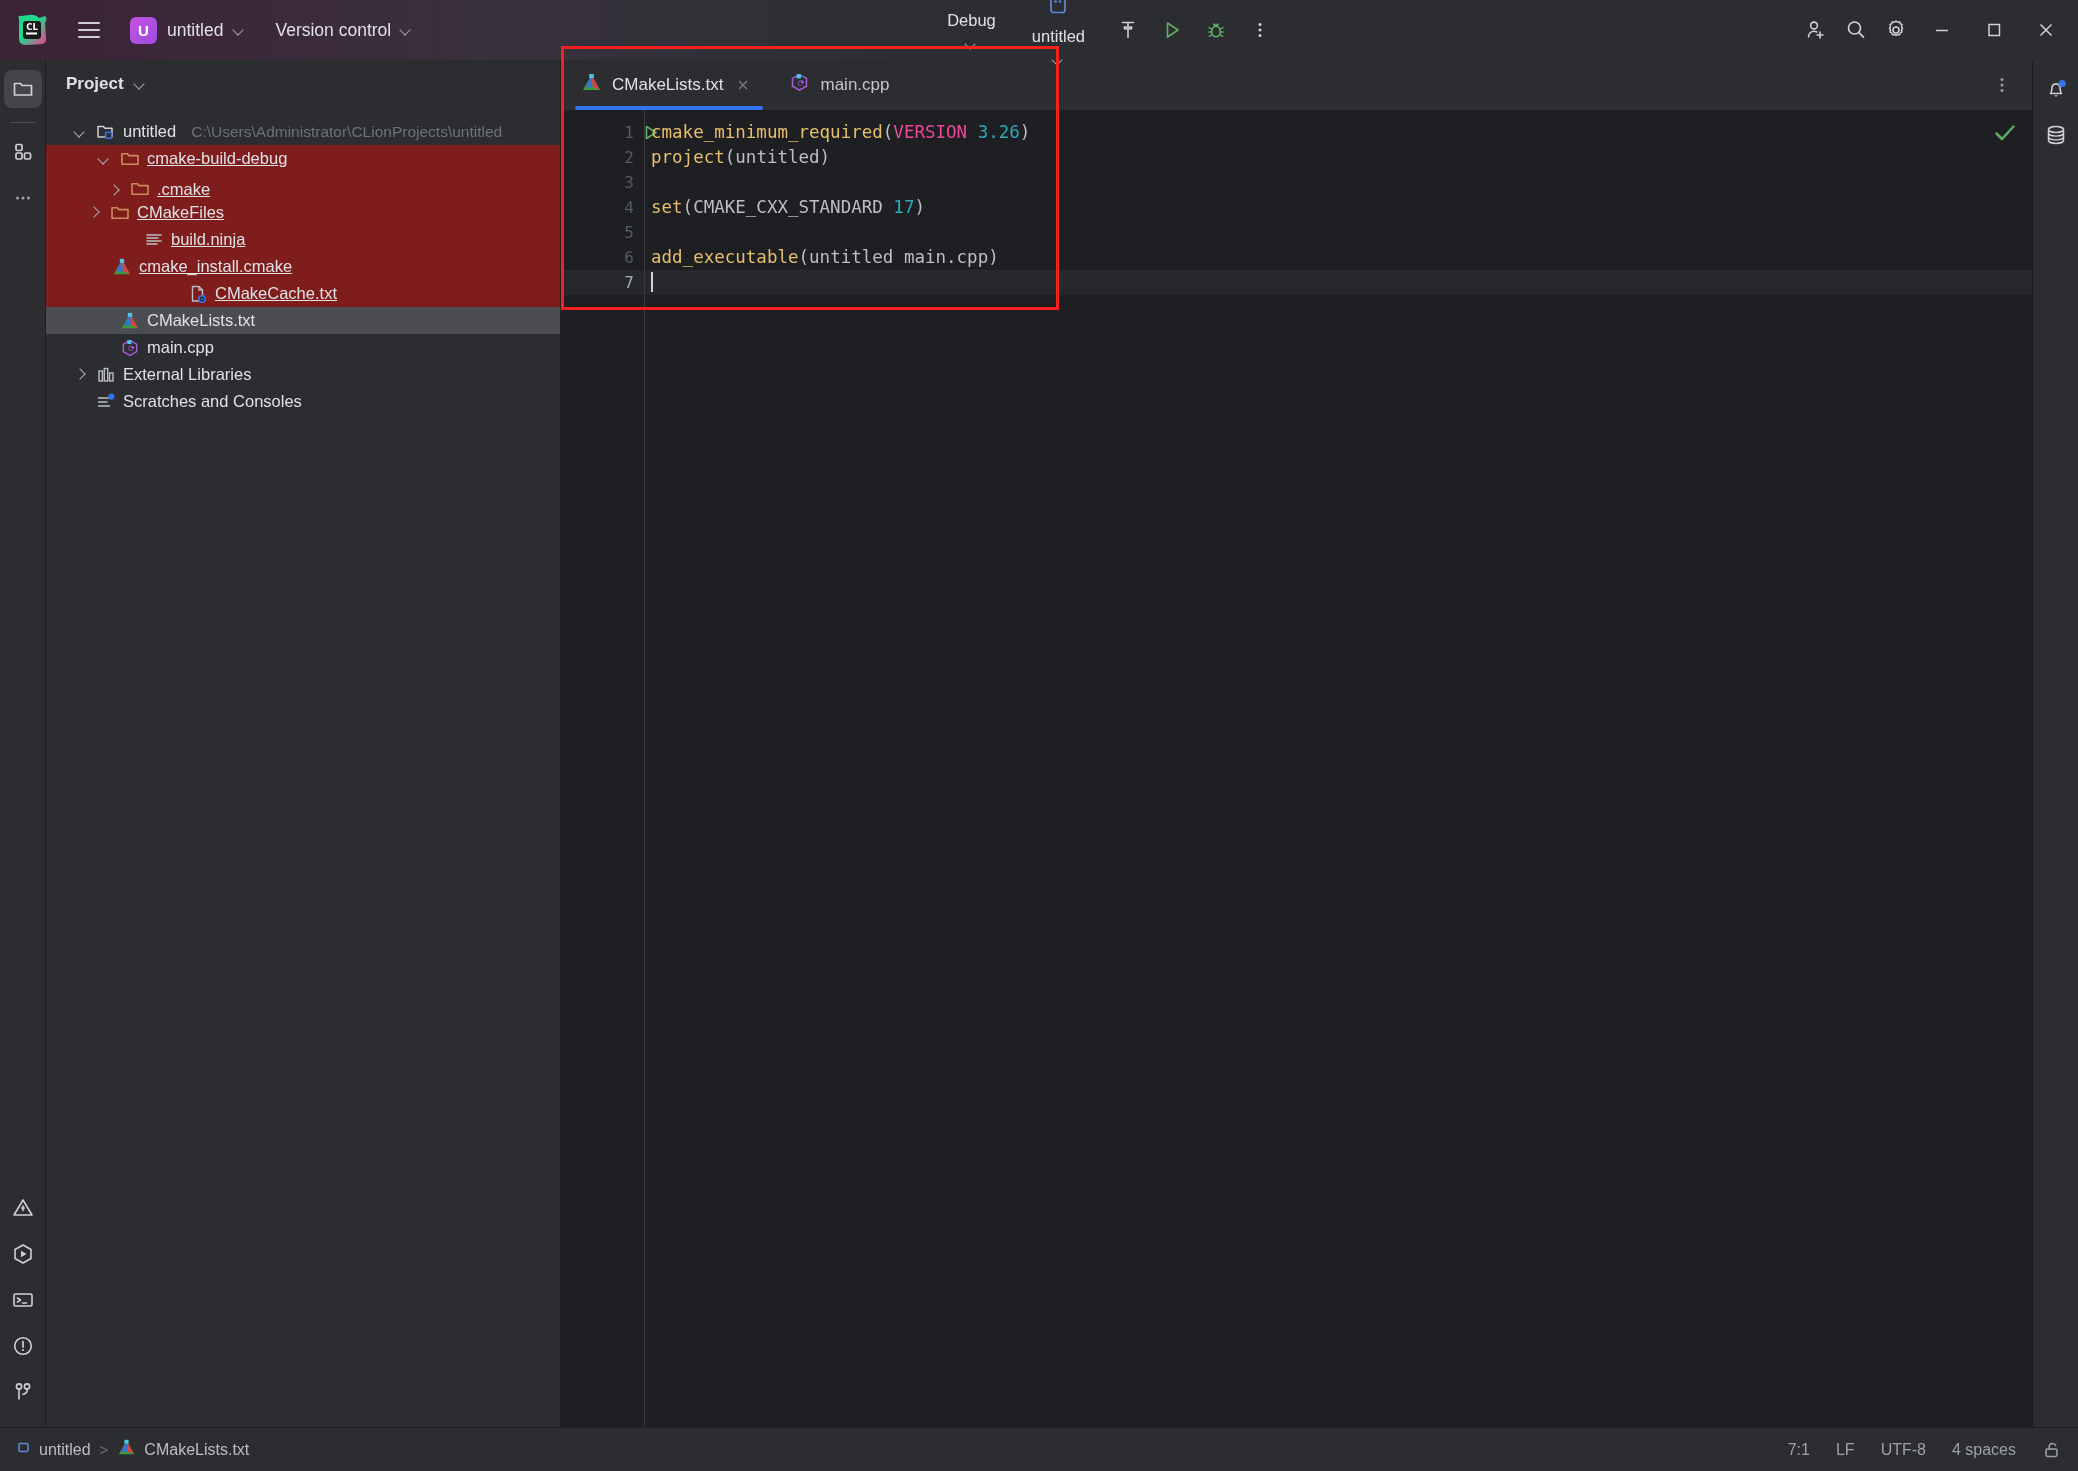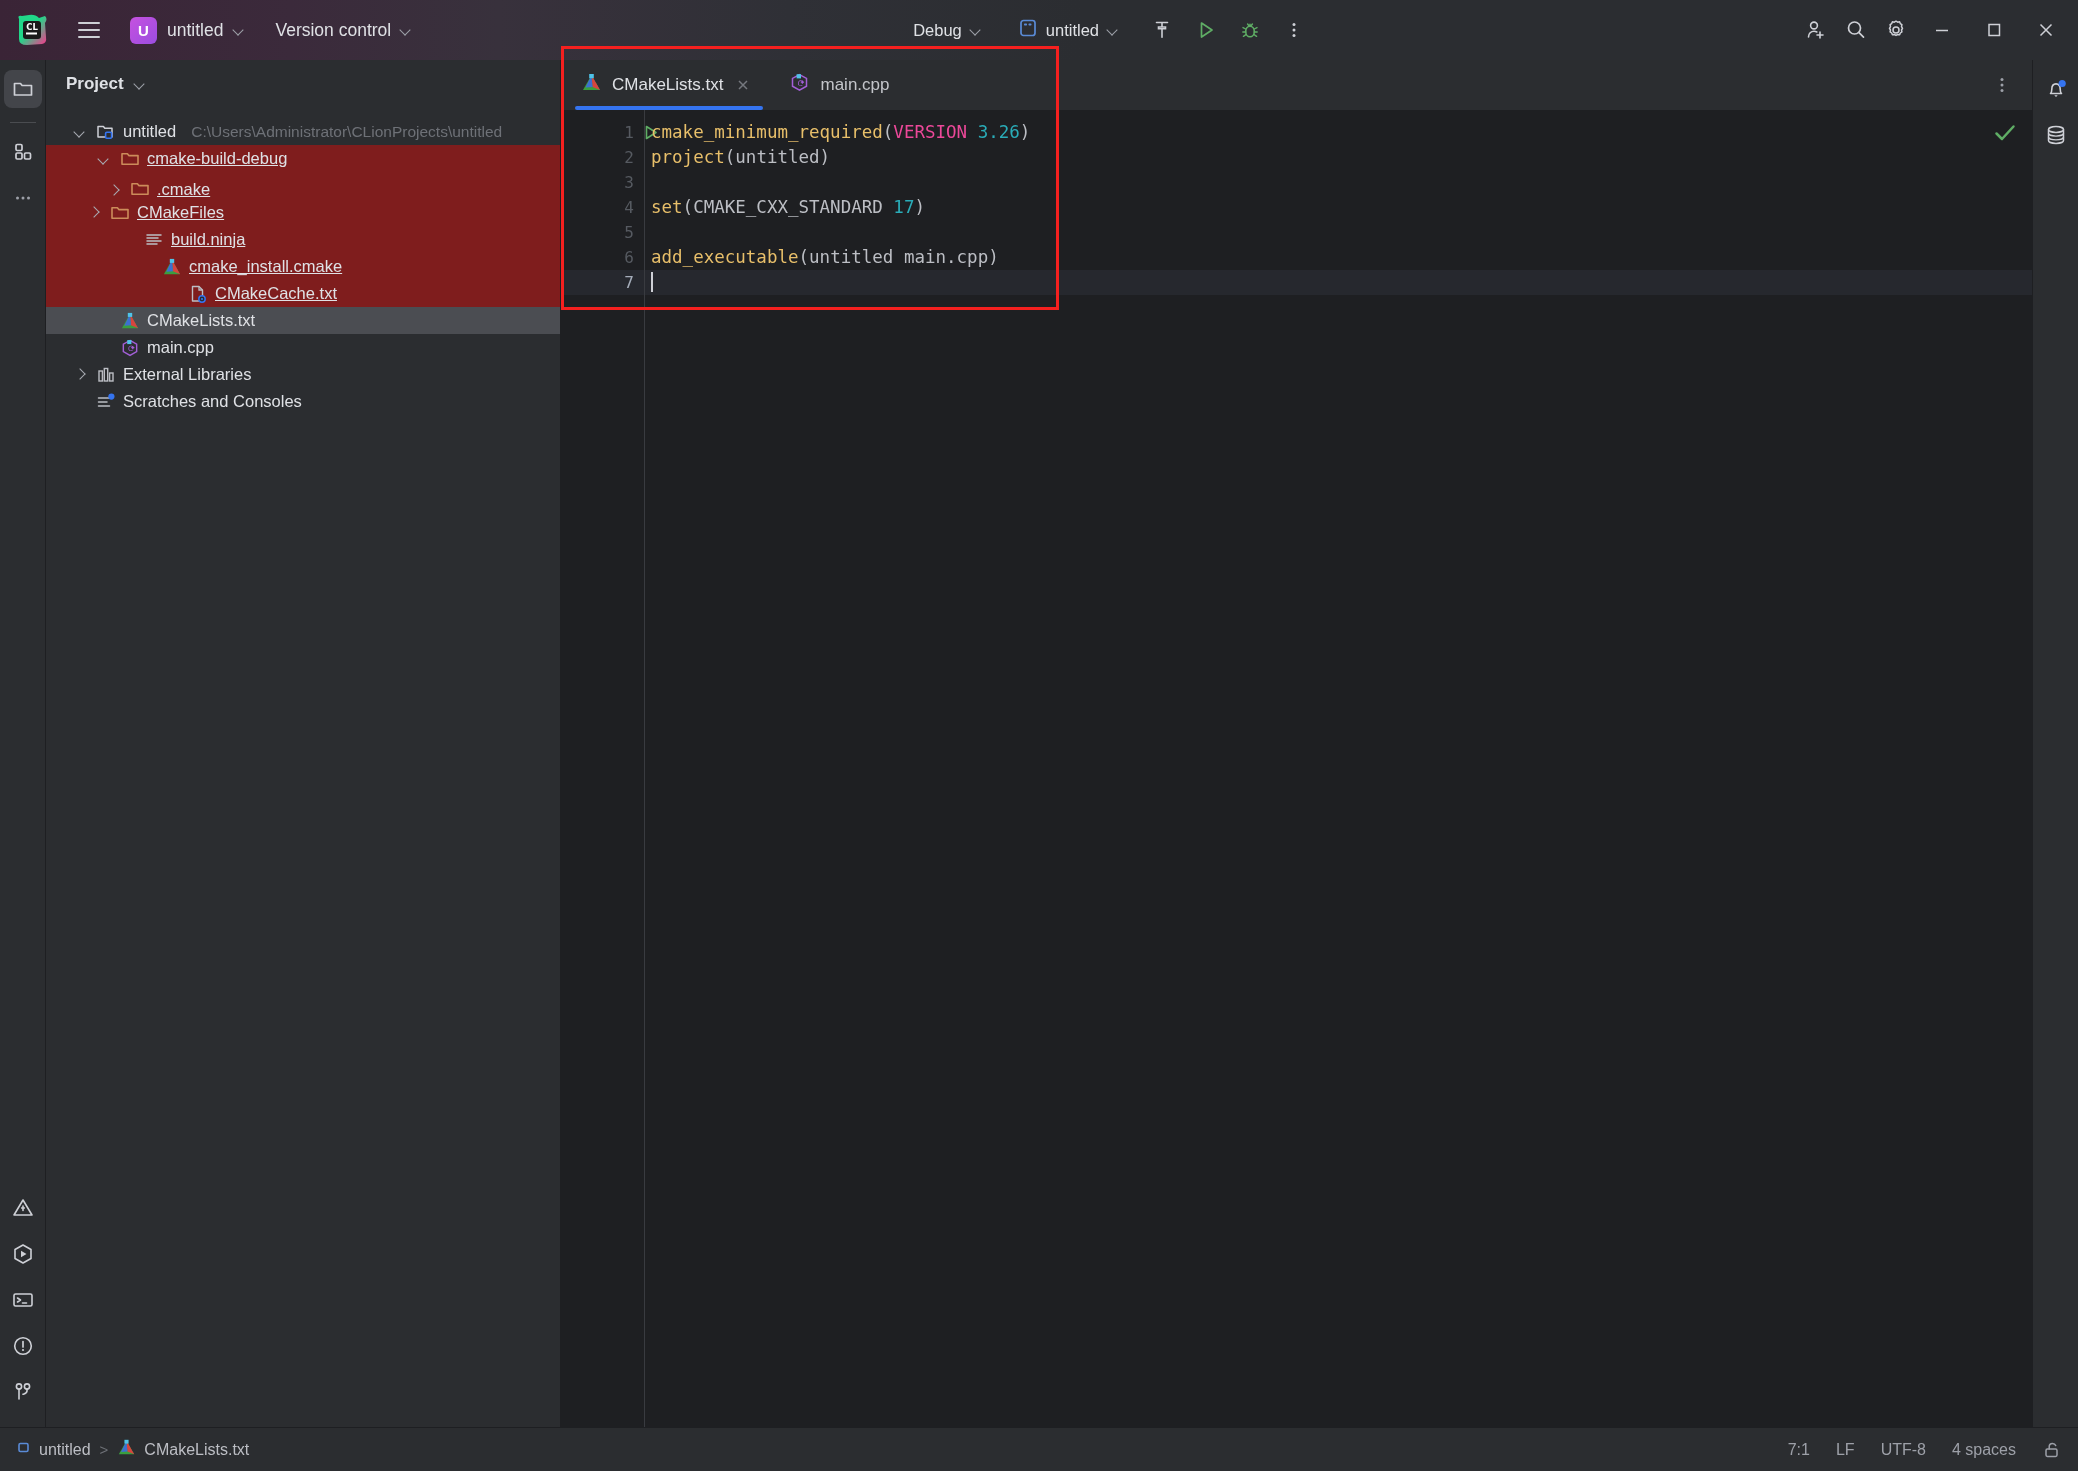--- a/index.html
+++ b/index.html
@@ -40,21 +40,21 @@
   .proj-name { color: #DFE1E5; font-size: 17.5px; }
   .chev { width: 12px; height: 12px; display:inline-block; position:relative; }
   .chev::before {
     content:''; position:absolute; left:1px; top:2px;
     width:7px;height:7px;border-right:1.6px solid #9DA0A8;border-bottom:1.6px solid #9DA0A8;
     transform: rotate(45deg);
   }
   .vcs-item { display:flex; align-items:center; gap:9px; padding:5px 10px; border-radius:7px; margin-left:10px; cursor:pointer;}
   .vcs-item span.t { color:#DFE1E5; font-size:17.5px;}
 
-  .run-cfg { display:flex;align-items:center;gap:8px;padding:5px 9px;border-radius:7px;cursor:pointer;}
+  .run-cfg { display:flex;align-items:center;gap:8px;padding:5px 9px;border-radius:7px;cursor:pointer;flex-direction:column;}
   .run-cfg .t { color:#DFE1E5;font-size:16.5px;}
   .tb-icon-btn{
     width:40px;height:40px;display:flex;align-items:center;justify-content:center;
     border-radius:7px;cursor:pointer;
   }
   .win-btn{ width:52px;height:46px;display:flex;align-items:center;justify-content:center;cursor:pointer;}
 
   
   .body-row { flex: 1; display: flex; min-height: 0; position: relative;}
 
@@ -417,21 +417,21 @@
           </div>
           <div class="node buildgroup" style="padding-left: 74px;">
             <span class="arrow"></span>
             <span class="ic">
               <svg width="20" height="20" viewBox="0 0 20 20">
       <path d="M3 5 H17 M3 8 H14 M3 11 H17 M3 14 H13" stroke="#BCBEC4" stroke-width="1.5" stroke-linecap="round"></path>
               </svg>
             </span>
             <span>build.ninja</span>
           </div>
-          <div class="node buildgroup" style="padding-left: 92px;">
+          <div class="node buildgroup" style="padding-left: 42px;">
             <span class="arrow"></span>
             <span class="ic">
               <svg width="20" height="20" viewBox="0 0 21 21">
       <path d="M10.5 3 L19 18 H2 Z" fill="#3A9E3F"></path>
       <path d="M10.5 3 L19 18 L11.5 15 Z" fill="#D7443E"></path>
       <path d="M10.5 3 L11.5 15 L4.5 15.5 Z" fill="#3D6FD0"></path>
       <rect x="8.2" y="2" width="4.6" height="4.2" fill="#4FC3E8"></rect>
               </svg>
             </span>
             <span>cmake_install.cmake</span>

